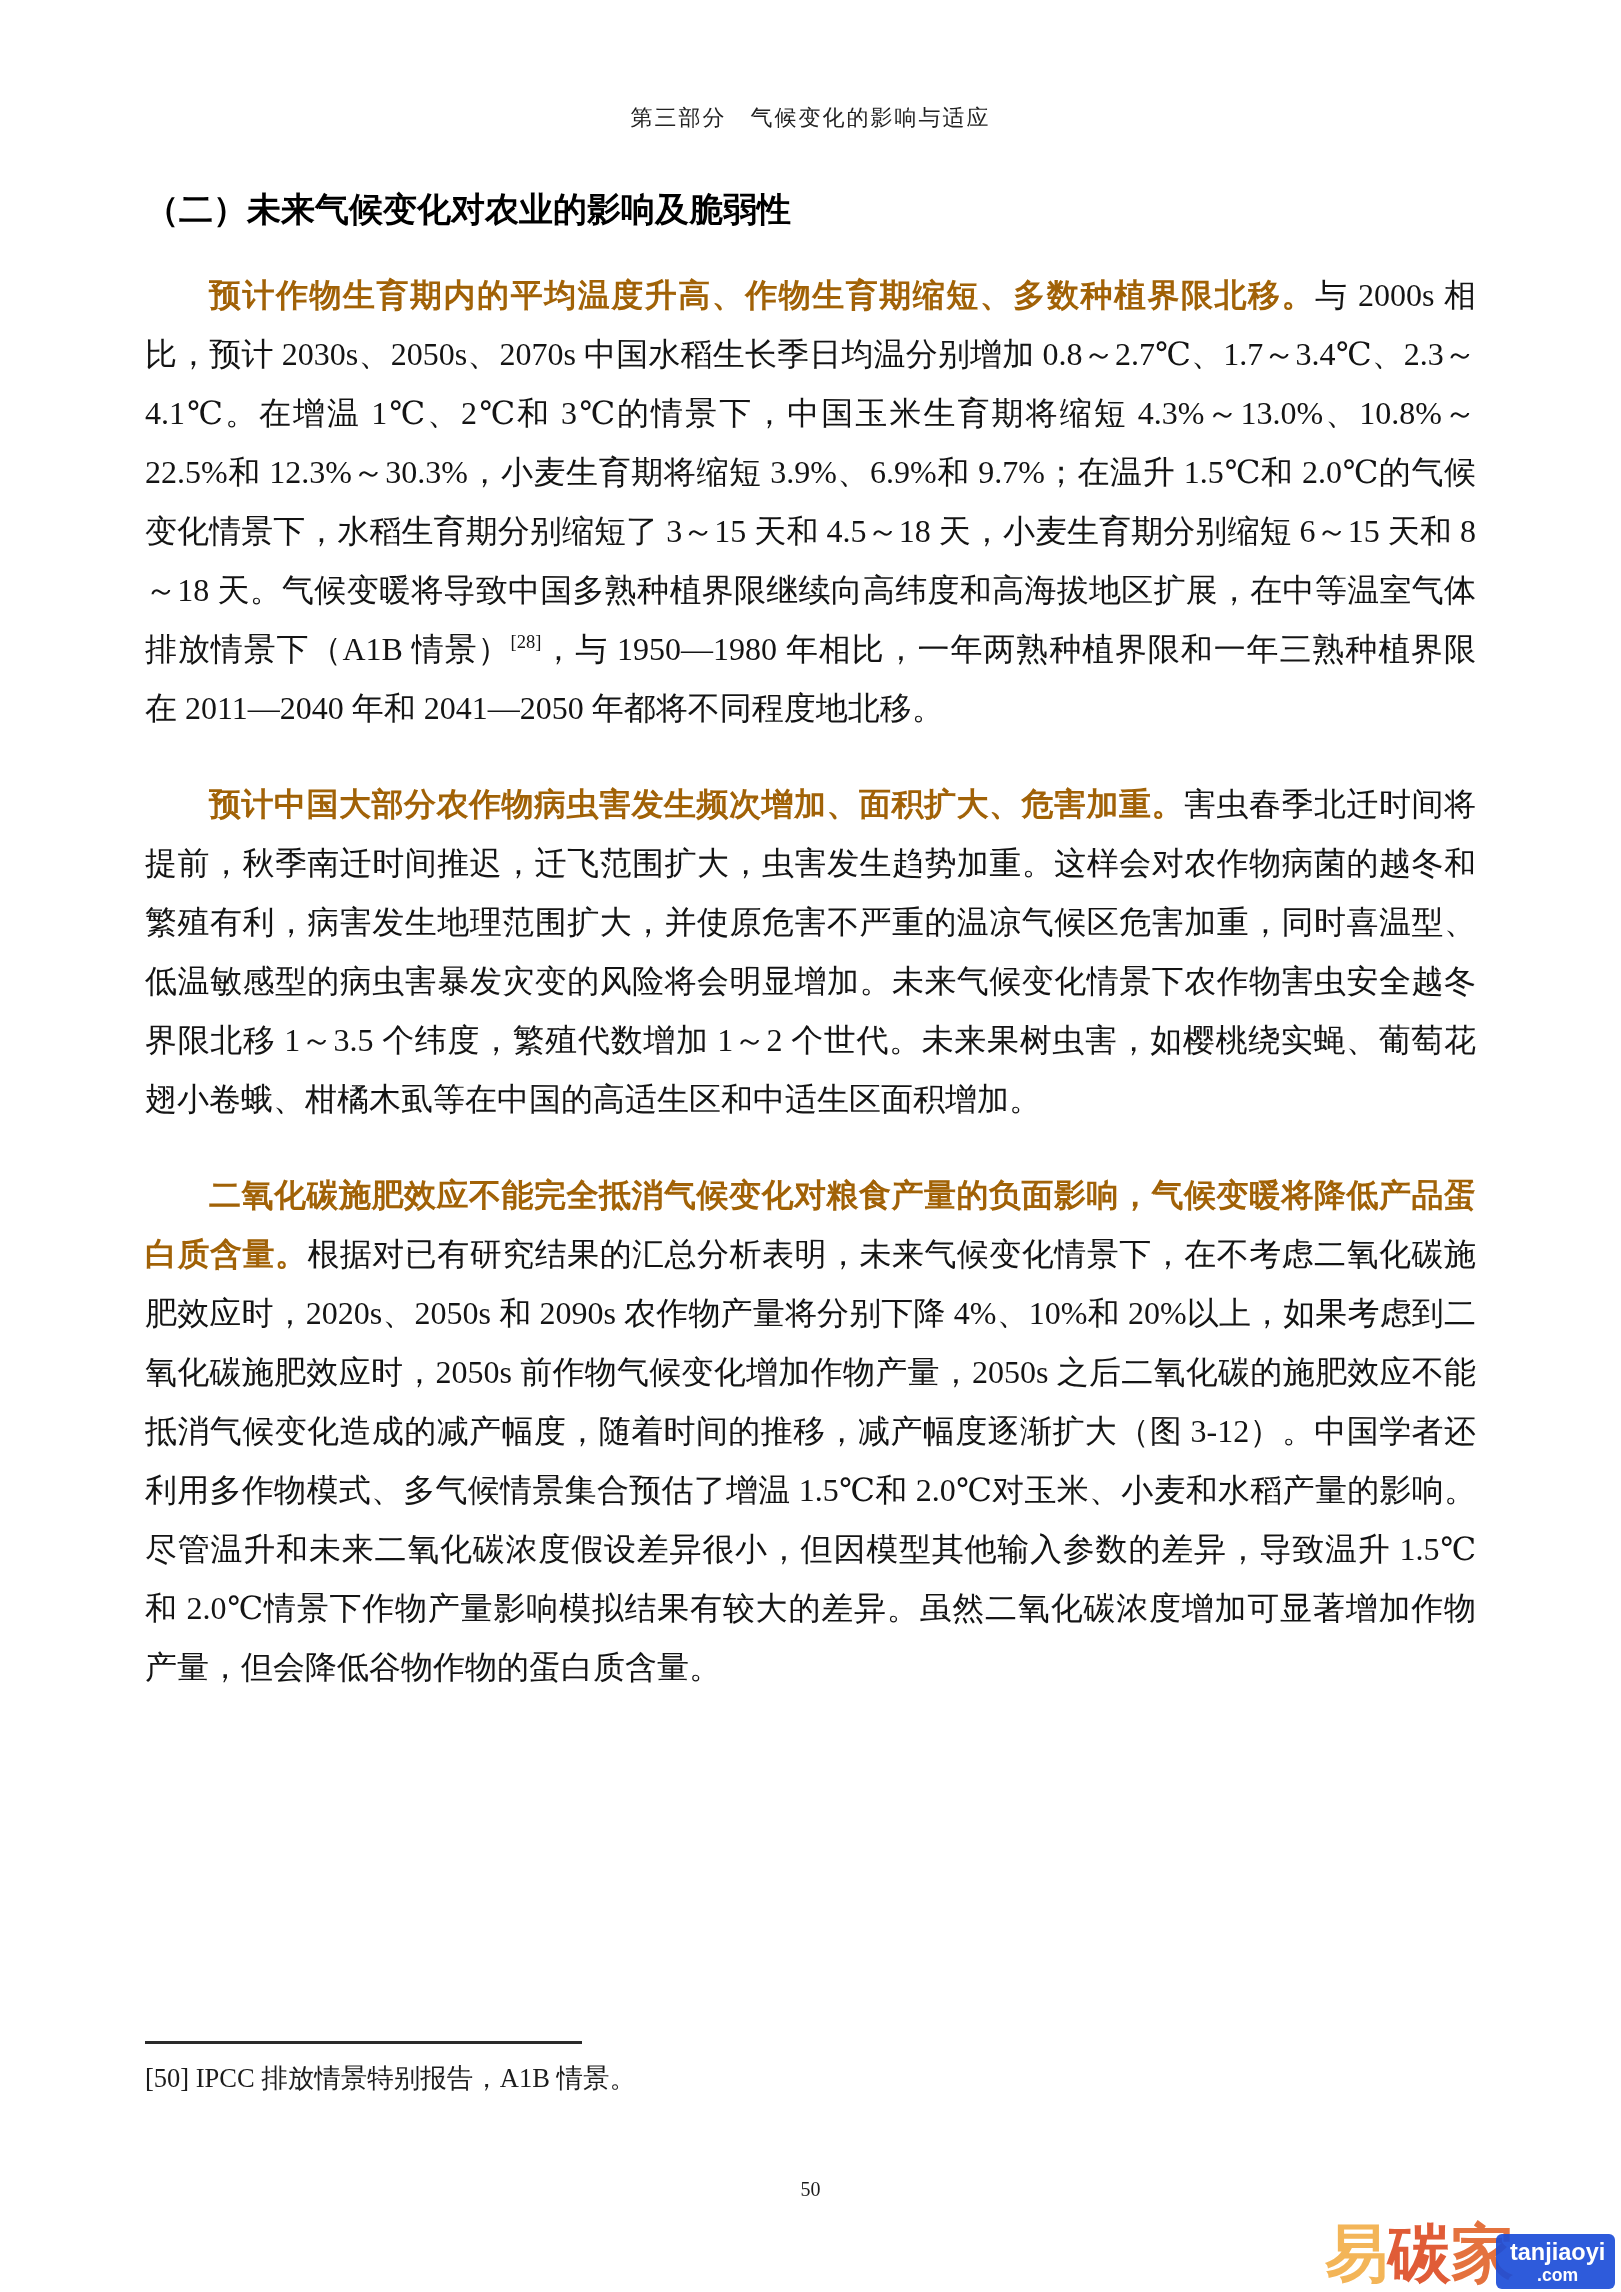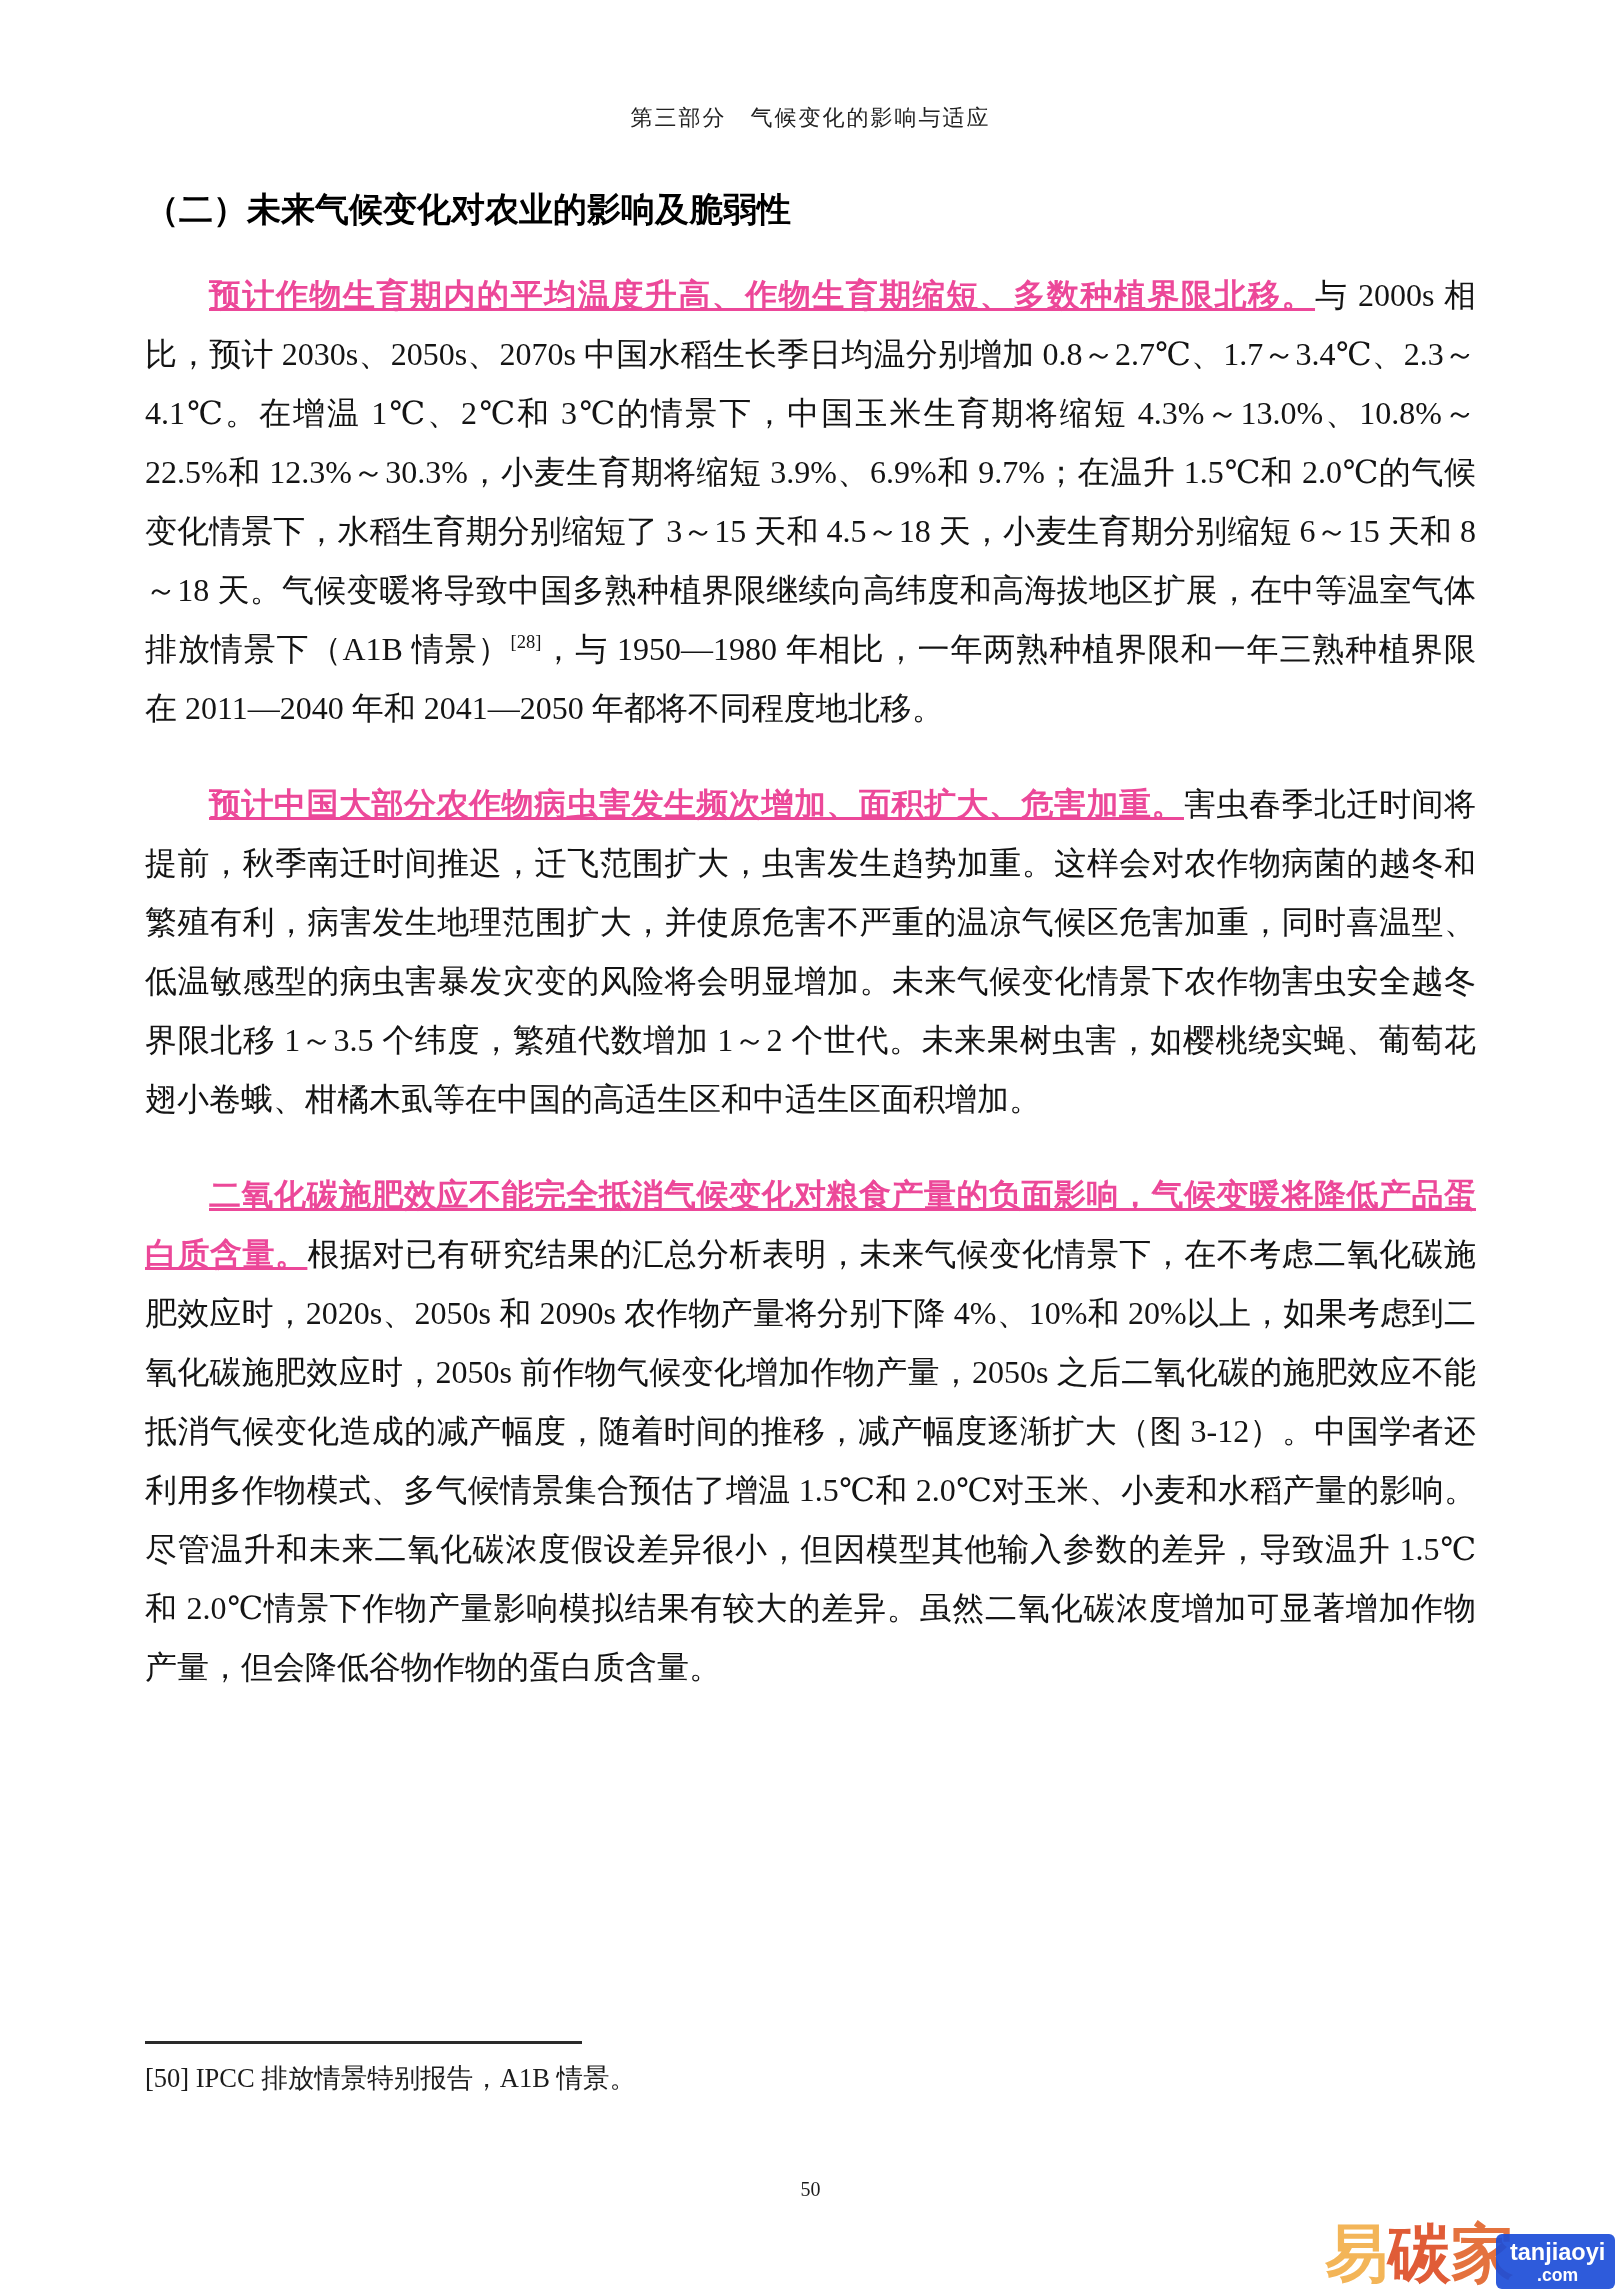--- a/index.html
+++ b/index.html
@@ -40,22 +40,21 @@
     font-size: 32px;
     line-height: 59px;
     text-align: justify;
     text-indent: 2em;
     margin: 0 0 37px 0;
     color: #141414;
   }
   .body-para .lead {
     font-family: "Liberation Sans", "DejaVu Sans", sans-serif;
     font-weight: 700;
-    color: #ec4899;
-    text-decoration: underline;
+    color: #a16207;
   }
   .body-para sup {
     font-size: 0.58em;
     vertical-align: super;
     line-height: 0;
   }
   .footnote-area {
     position: absolute;
     left: 145px;
     top: 2041px;

